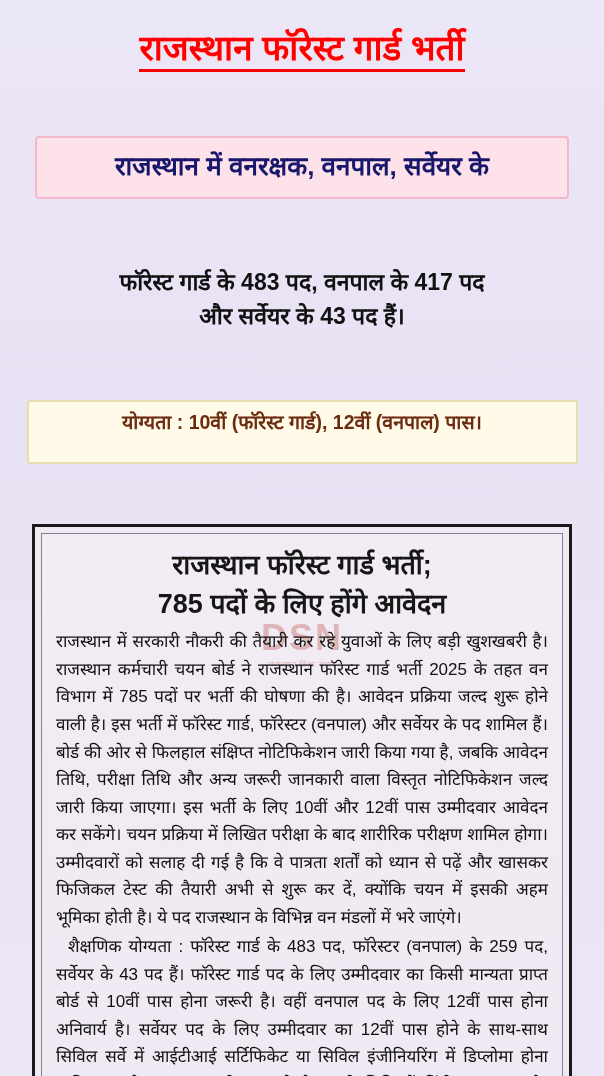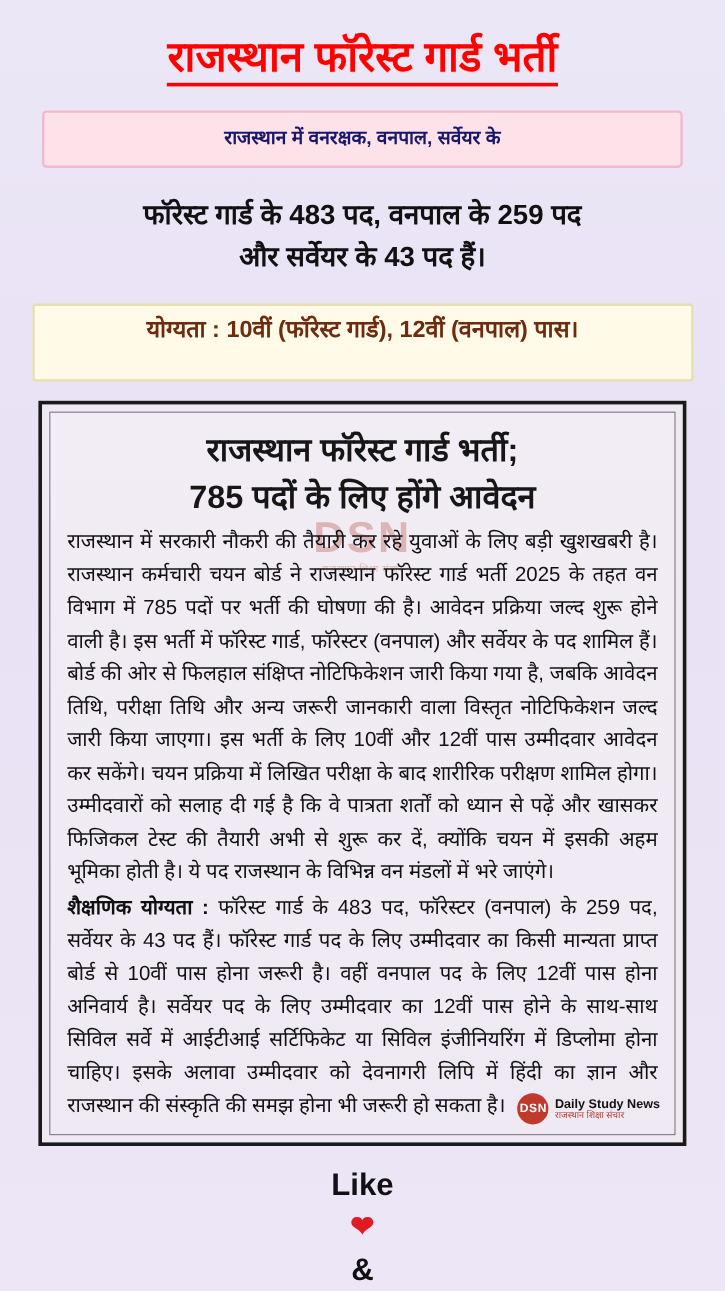--- a/index.html
+++ b/index.html
@@ -14,20 +14,21 @@
     overflow: hidden;
   }
   .poster {
     position: relative;
     width: 604px; height: 1076px;
     background: linear-gradient(180deg, #ece7f7 0%, #e8e2f4 40%, #ece6f6 100%);
     padding: 10px 12px 8px 12px;
     display: flex;
     flex-direction: column;
     align-items: center;
+    gap: 44px;
   }
 
   
   .title-wrap {
     width: 100%;
     text-align: center;
     margin-top: 18px;
   }
   .main-title {
     display: inline-block;
@@ -47,21 +48,21 @@
     margin-top: 20px;
     width: 92%;
     background: #fde2ea;
     border: 2px solid #f2b9cb;
     border-radius: 4px;
     padding: 10px 12px 11px 12px;
     text-align: center;
   }
   .subtitle-text {
     font-weight: bold;
-    font-size: 16px;
+    font-size: 26px;
     line-height: 1.45;
     color: #17176b;
   }
 
   
   .stats {
     margin-top: 22px;
     width: 95%;
     text-align: center;
     font-weight: bold;
@@ -141,21 +142,21 @@
     position: relative;
     z-index: 3;
     margin-top: 6px;
     font-size: 17px;
     line-height: 1.62;
     color: #101010;
     text-align: justify;
     text-justify: inter-word;
   }
   .body-text p { margin: 0 0 2px 0; }
-  .body-text .lead { font-weight: bold; }
+  .body-text .lead { font-weight: normal; margin-left: 12px; }
   .dsn-badge {
     position: absolute;
     right: 12px;
     bottom: 8px;
     display: flex;
     align-items: center;
     gap: 5px;
     z-index: 4;
   }
   .dsn-circle {
@@ -207,21 +208,21 @@
 
   <div class="title-wrap">
     <div class="main-title">राजस्थान फॉरेस्ट गार्ड भर्ती</div>
   </div>
 
   <div class="subtitle-box">
     <div class="subtitle-text">राजस्थान में वनरक्षक, वनपाल, सर्वेयर के</div>
   </div>
 
   <div class="stats">
-    <div>फॉरेस्ट गार्ड के 483 पद, वनपाल के 259 पद</div>
+    <div>फॉरेस्ट गार्ड के 483 पद, वनपाल के 417 पद</div>
     <div>और सर्वेयर के 43 पद हैं।</div>
   </div>
 
   <div class="elig-box">
     <div class="elig-text">योग्यता : 10वीं (फॉरेस्ट गार्ड), 12वीं (वनपाल) पास।</div>
   </div>
 
   <div class="clip">
     <div class="clip-inner">
 

